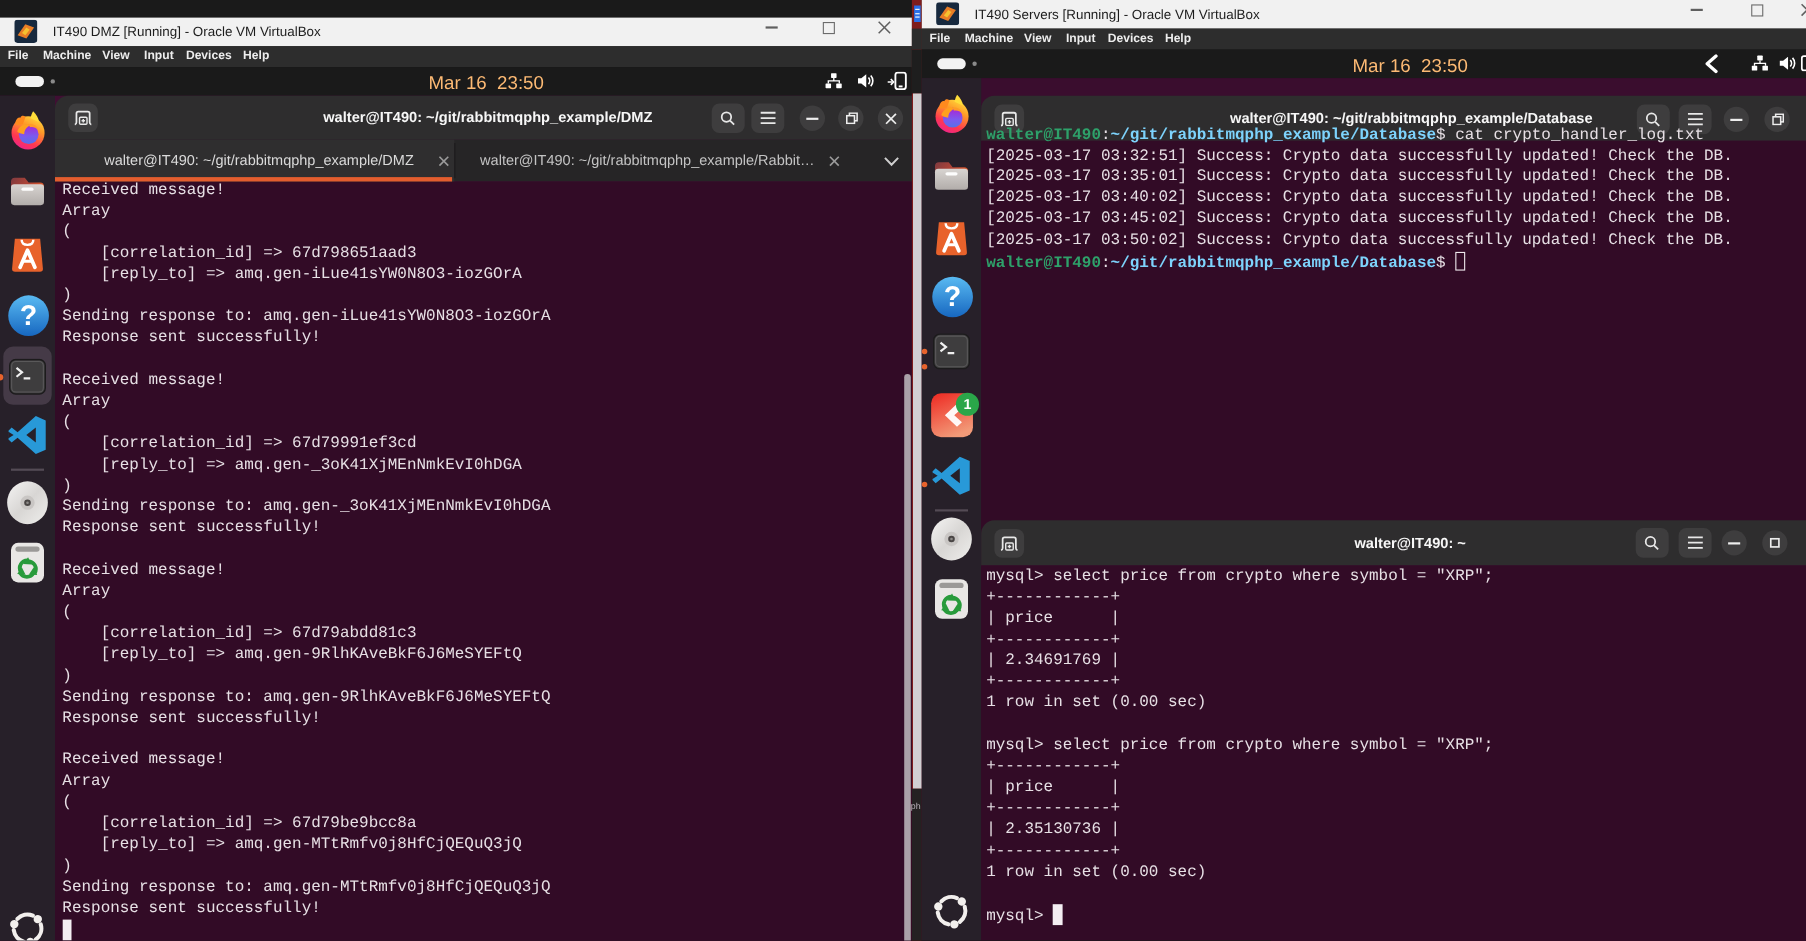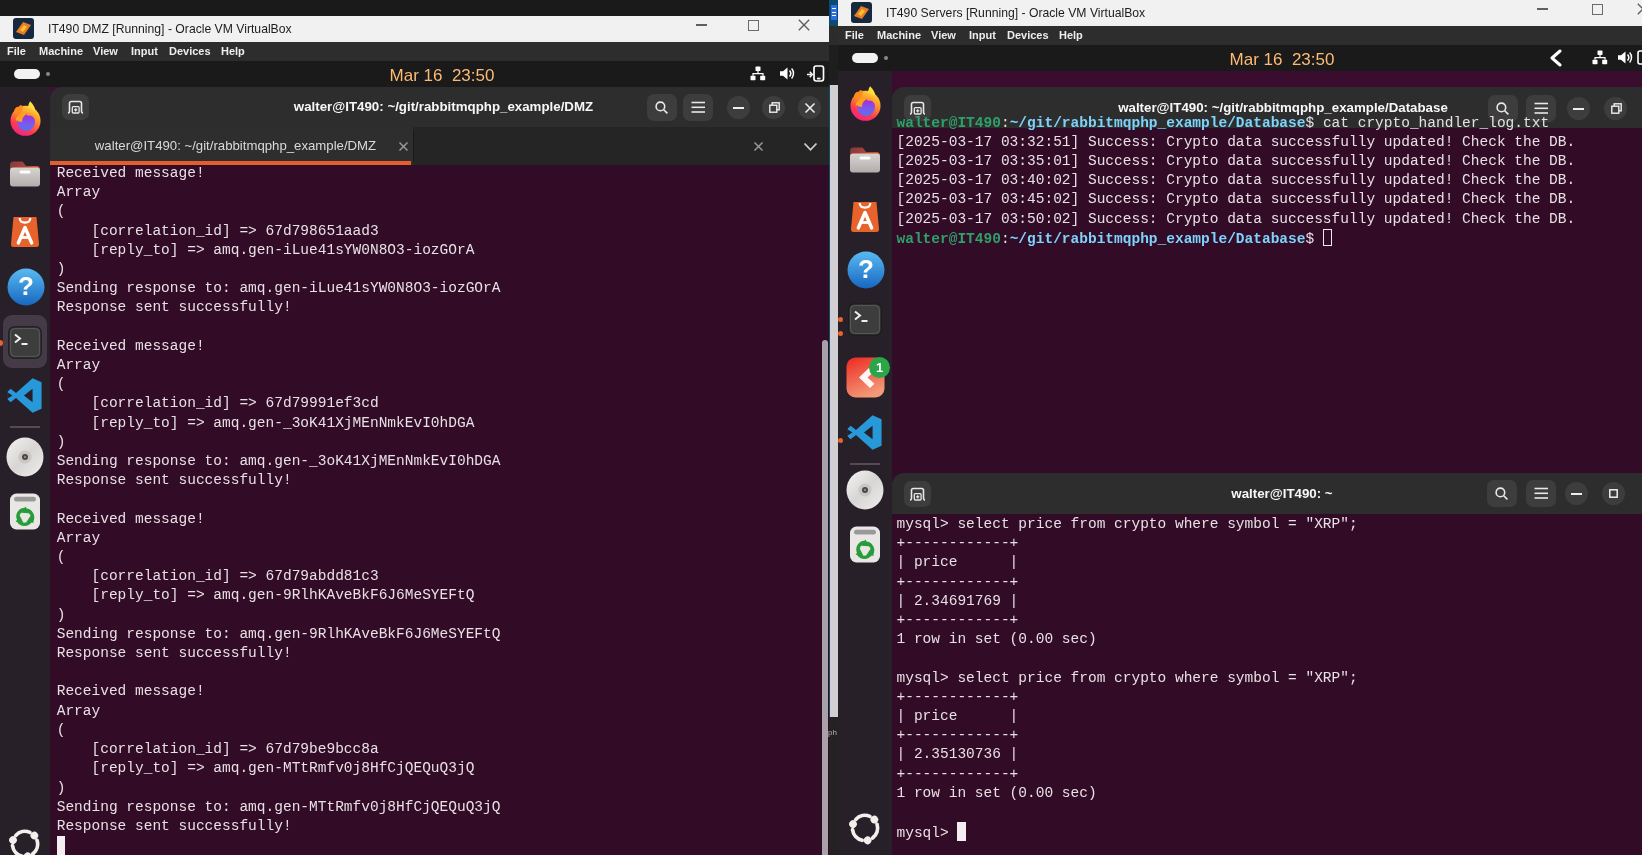--- a/index.html
+++ b/index.html
@@ -257,36 +257,37 @@
 
     <div class="abs" style="left:0;top:40px;width:363px;height:38px;background:#2f2e2f;"></div>
     <div class="abs" style="left:4px;top:40px;width:363px;height:38px;text-align:center;line-height:38px;font-size:13.2px;color:#dadada;">walter@IT490: ~/git/rabbitmqphp_example/DMZ</div>
     <svg class="abs" style="left:348px;top:54px;" width="11" height="11" viewBox="0 0 11 11">
         <g stroke="#9b9b9b" stroke-width="1.5">
           <path d="M1.5 1.5 L9.5 9.5"></path>
           <path d="M9.5 1.5 L1.5 9.5"></path>
         </g>
       </svg>
     <div class="abs" style="left:363px;top:43px;width:1px;height:32px;background:#1c1b1c;"></div>
+    <div class="abs" style="left:357px;top:40px;width:363px;height:38px;text-align:center;line-height:38px;font-size:13.2px;color:#c3c3c3;">walter@IT490: ~/git/rabbitmqphp_example/Rabbit…</div>
     <svg class="abs" style="left:703px;top:54px;" width="11" height="11" viewBox="0 0 11 11">
         <g stroke="#9b9b9b" stroke-width="1.5">
           <path d="M1.5 1.5 L9.5 9.5"></path>
           <path d="M9.5 1.5 L1.5 9.5"></path>
         </g>
       </svg>
     <svg class="abs" style="left:753px;top:55px;" width="15" height="10" viewBox="0 0 15 10">
         <path d="M1.5 1.5 L7.5 7.8 L13.5 1.5" stroke="#cfcfcf" stroke-width="1.8" fill="none"></path>
       </svg>
     <div class="abs" style="left:0;top:73.5px;width:361px;height:4.2px;background:#e35d2e;"></div>
 
     <div class="abs" style="left:771.5px;top:253px;width:6px;height:528px;border-radius:3px;background:#aaa1a8;"></div>
   </div>
 </div>
 
-<div class="abs" id="gapstrip" style="left:829px;top:0;width:9px;height:855px;background:#0c4a6e;">
+<div class="abs" id="gapstrip" style="left:829px;top:0;width:9px;height:855px;background:#7f1d1d;">
   <div class="abs" style="left:2px;top:5px;width:5.5px;height:15px;background:#2a6fe8;">
     <div class="abs" style="left:1px;top:3px;width:3.5px;height:1.4px;background:#fff;"></div>
     <div class="abs" style="left:1px;top:6.5px;width:3.5px;height:1.4px;background:#fff;"></div>
     <div class="abs" style="left:1px;top:10px;width:3.5px;height:1.4px;background:#fff;"></div>
   </div>
   <div class="abs" style="left:0;top:26px;width:9px;height:19px;background:#2c2c2c;"></div>
   <div class="abs" style="left:0;top:45px;width:9px;height:40px;background:#1e1e1e;"></div>
   <div class="abs" style="left:0.5px;top:85px;width:8px;height:632px;background:#d2cfd2;"></div>
   <div class="abs" style="left:0;top:717px;width:9px;height:138px;background:#242122;"></div>
   <div class="abs" style="left:-1px;top:728px;font-size:8px;color:#b8b0b8;font-family:'Liberation Sans',sans-serif;">ph</div>

